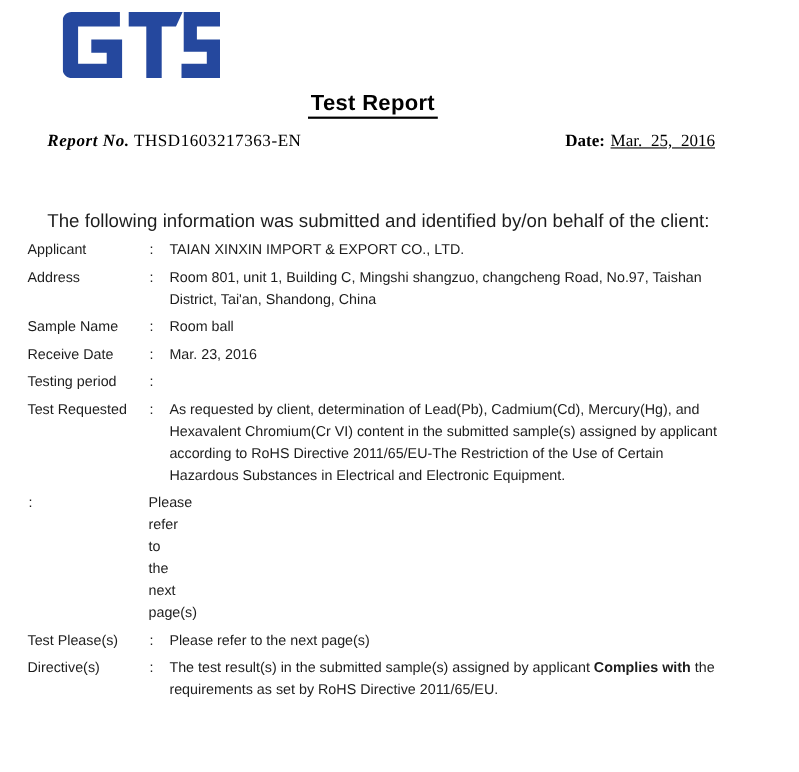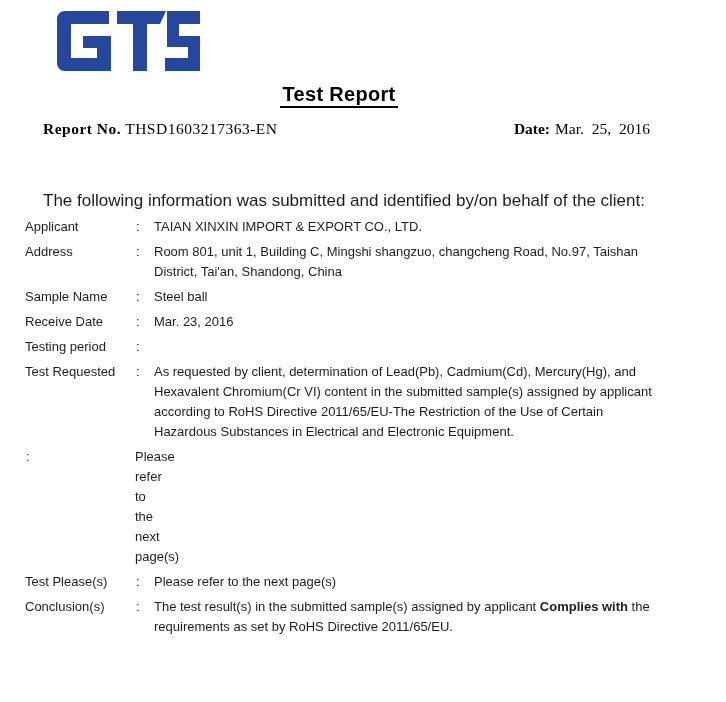--- a/index.html
+++ b/index.html
@@ -29,23 +29,23 @@
   .meta-row{
     display:flex;
     justify-content:space-between;
     align-items:baseline;
     padding:12px 76px 0 43px;
     font-family:"Liberation Serif", serif;
     font-size:15.5px;
     color:#000;
   }
   .meta-left{letter-spacing:0.5px;}
-  .meta-left b{margin-right:4px;}
+  .meta-left b{margin-right:4px;font-style:italic;}
   .meta-right b{margin-right:5px;}
-  .meta-right span{word-spacing:4px;}
+  .meta-right span{word-spacing:4px;text-decoration:underline;}
   .intro{
     margin-top:53px;
     padding-left:43px;
     font-size:17px;
     line-height:20px;
   }
   .fields{
     margin-top:6px;
     padding:0 39px 0 25px;
   }
@@ -101,21 +101,21 @@
 
     <div class="field-row">
       <div class="field-label">Address</div>
       <div class="field-colon">:</div>
       <div class="field-value">Room 801, unit 1, Building C, Mingshi shangzuo, changcheng Road, No.97, Taishan District, Tai'an, Shandong, China</div>
     </div>
 
     <div class="field-row">
       <div class="field-label">Sample Name</div>
       <div class="field-colon">:</div>
-      <div class="field-value">Steel ball</div>
+      <div class="field-value">Room ball</div>
     </div>
 
     <div class="field-row">
       <div class="field-label">Receive Date</div>
       <div class="field-colon">:</div>
       <div class="field-value">Mar. 23, 2016</div>
     </div>
 
     <div class="field-row">
       <div class="field-label">Testing period</div>
@@ -133,20 +133,20 @@
       <div class="field-value">Please refer to the next page(s)</div>
     </div>
 
     <div class="field-row">
       <div class="field-label">Test Please(s)</div>
       <div class="field-colon">:</div>
       <div class="field-value">Please refer to the next page(s)</div>
     </div>
 
     <div class="field-row">
-      <div class="field-label">Conclusion(s)</div>
+      <div class="field-label">Directive(s)</div>
       <div class="field-colon">:</div>
       <div class="field-value"><span>The test result(s) in the submitted sample(s) assigned by applicant </span><b>Complies with</b><span> the requirements as set by RoHS Directive 2011/65/EU.</span></div>
     </div>
 
   </div>
 
 </div>
 
 </body></html>

